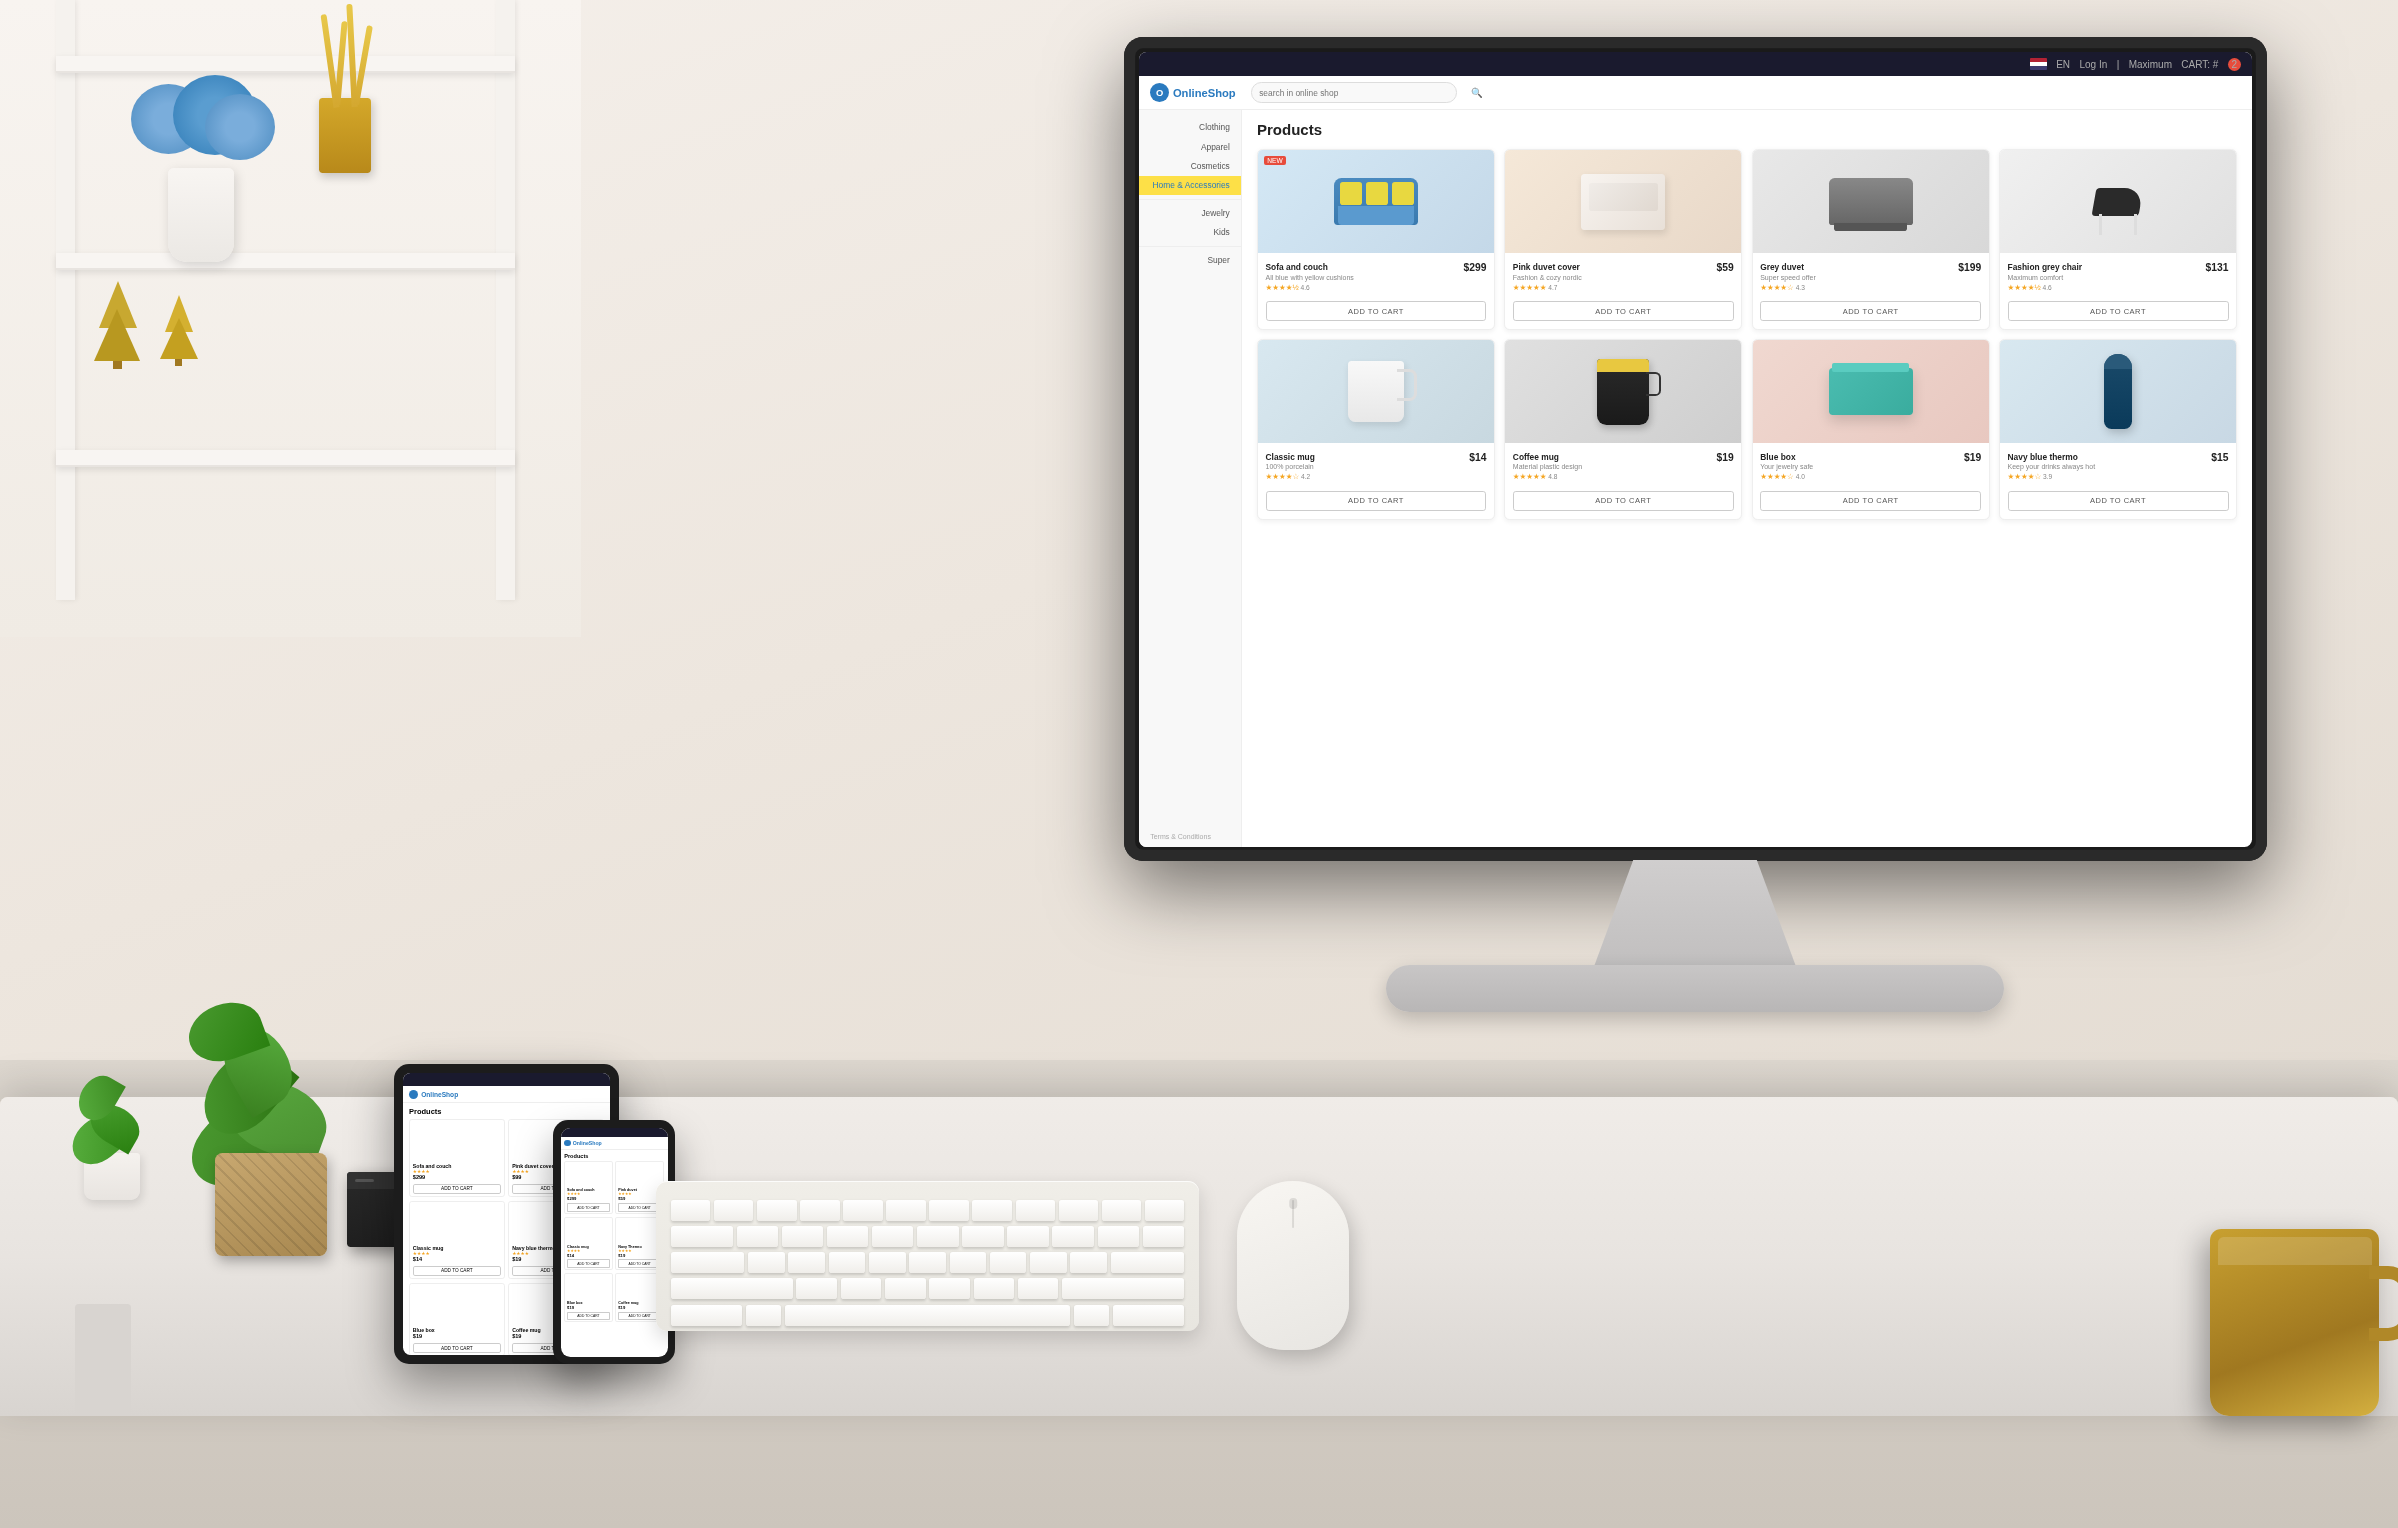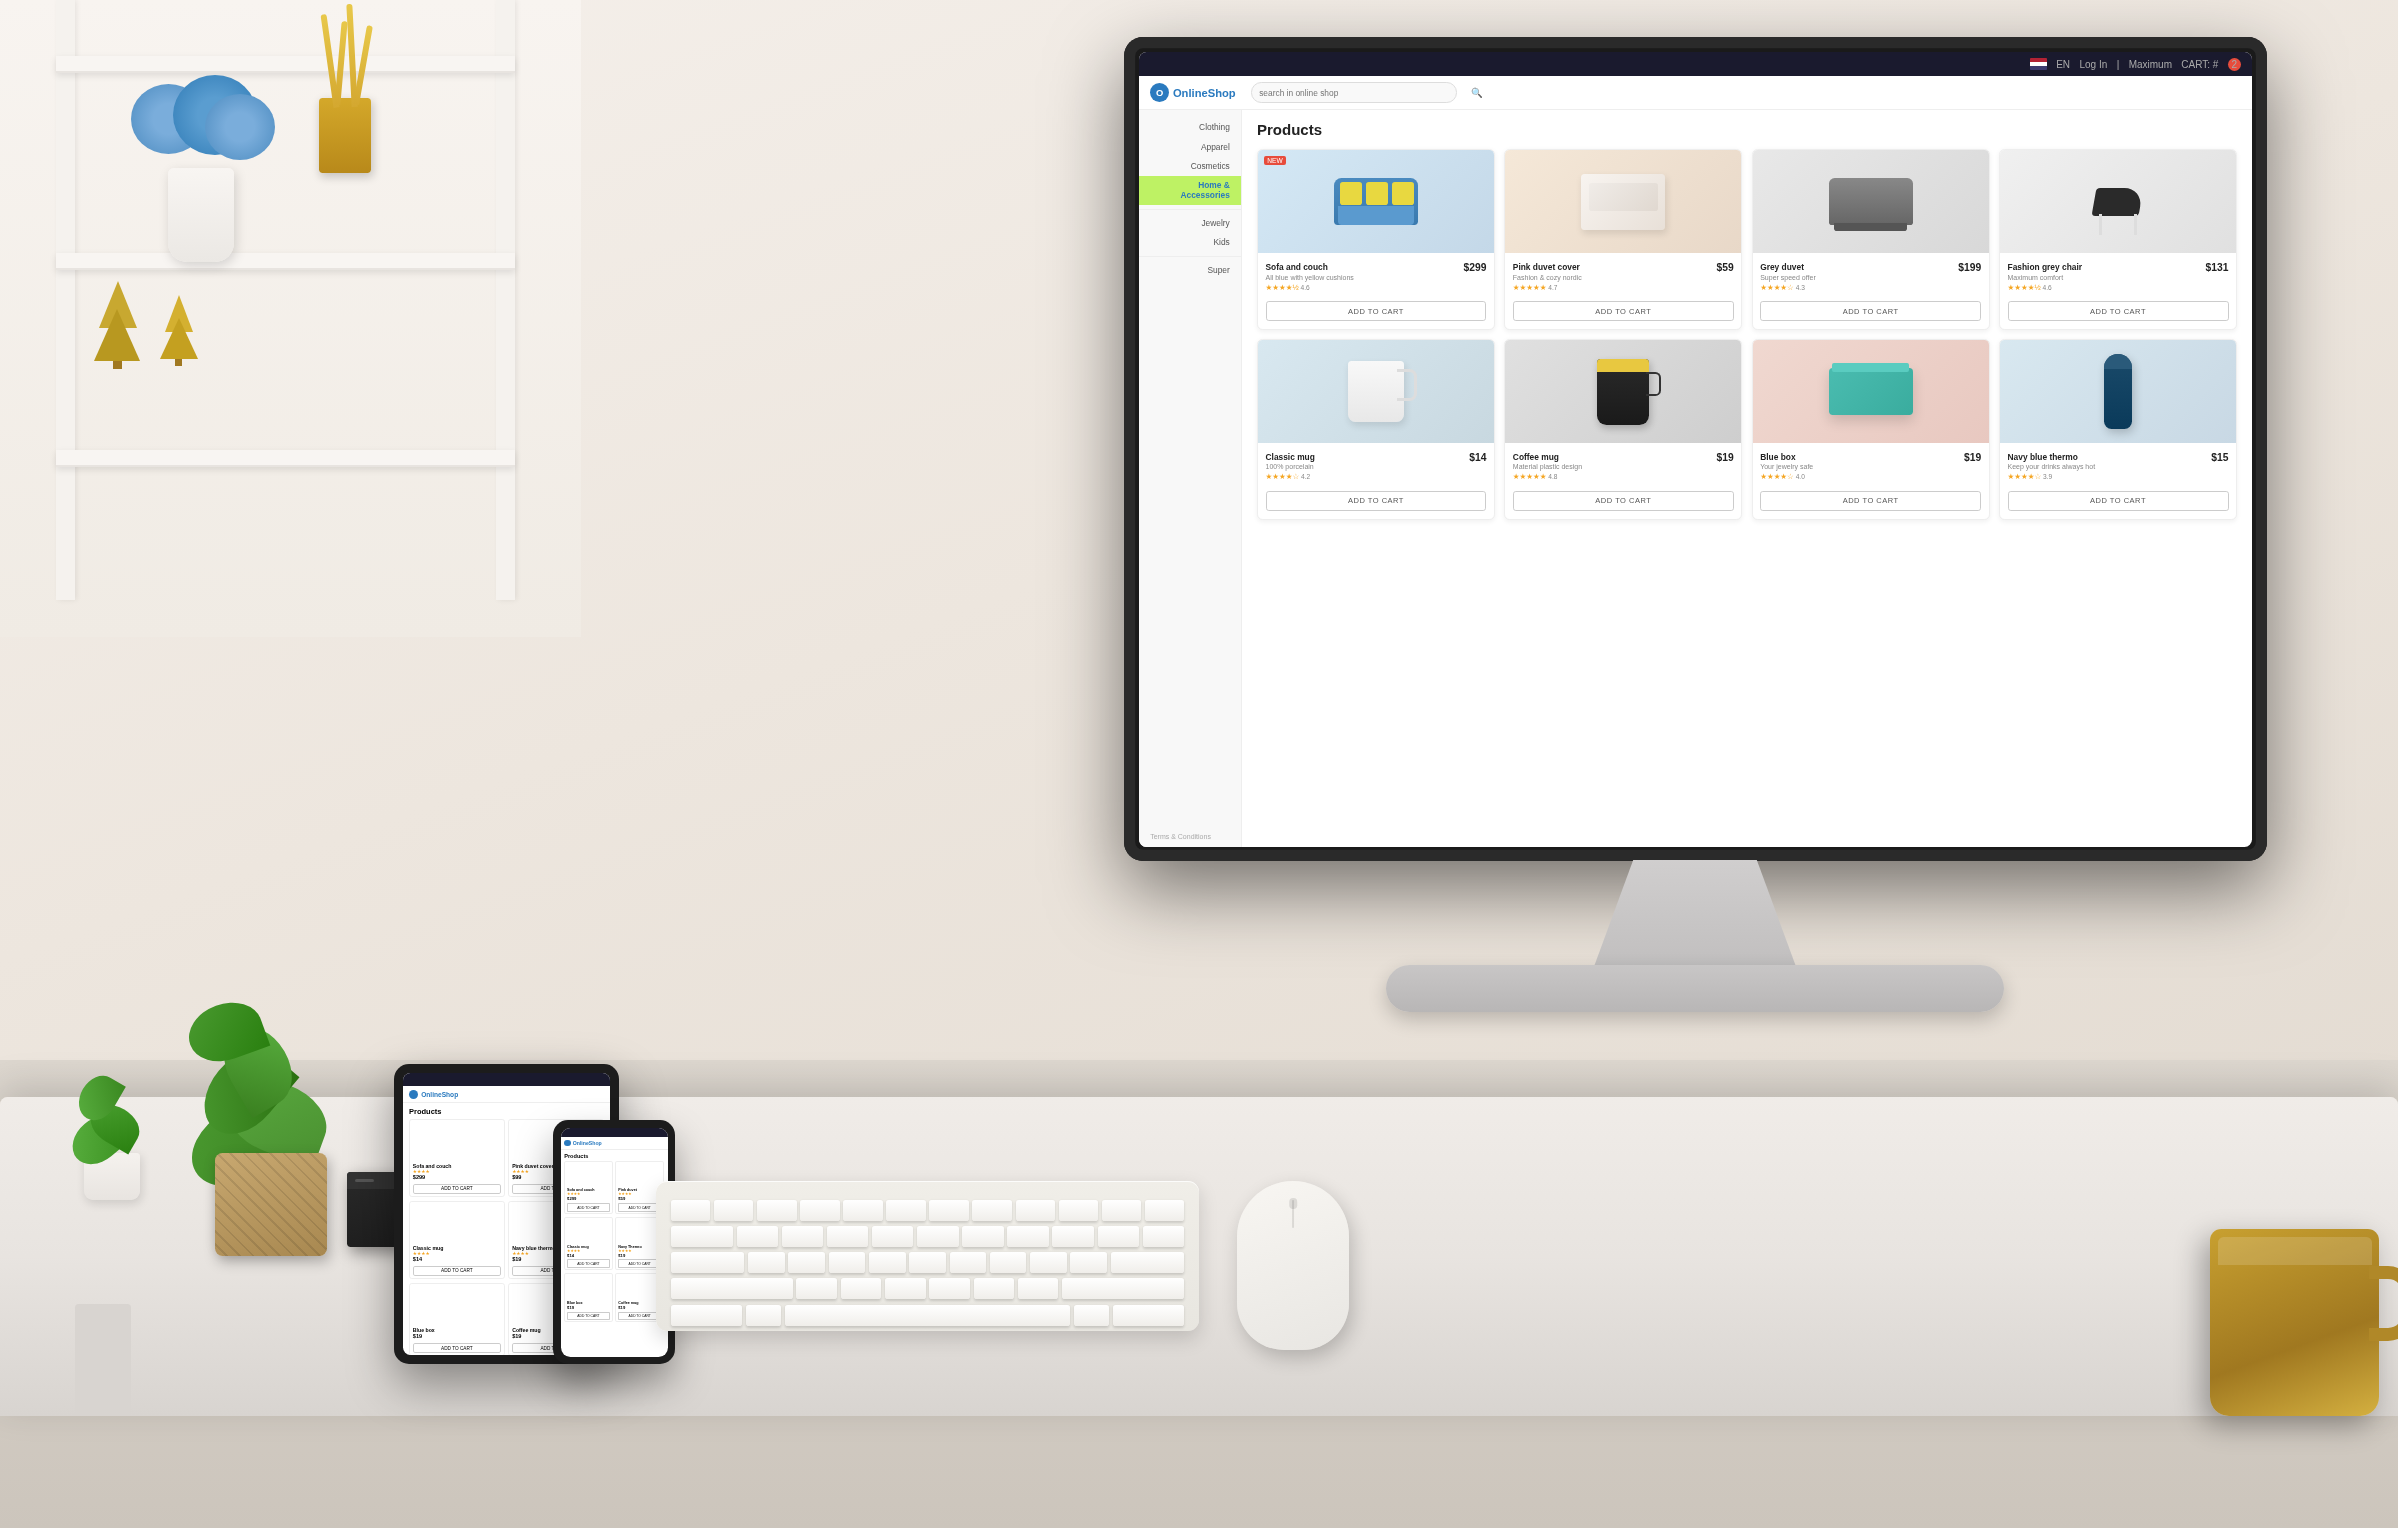--- a/index.html
+++ b/index.html
@@ -435,23 +435,23 @@
       padding: 7.5px 0;
       text-align: right;
     }
     .sidebar-category {
       padding: 4.7px 11.2px;
       font-size: 8.4px;
       color: #555;
       cursor: pointer;
     }
     .sidebar-category.active {
-      background: #bef264;
+      background: #fde047;
       color: #2a7abf;
-      font-weight: bold;
+      font-weight: normal;
     }
     .sidebar-divider {
       height: 0.9px;
       background: #eee;
       margin: 3.7px 0;
     }
 
     .ecom-content {
       flex: 1;
       padding: 11.2px 15px;

